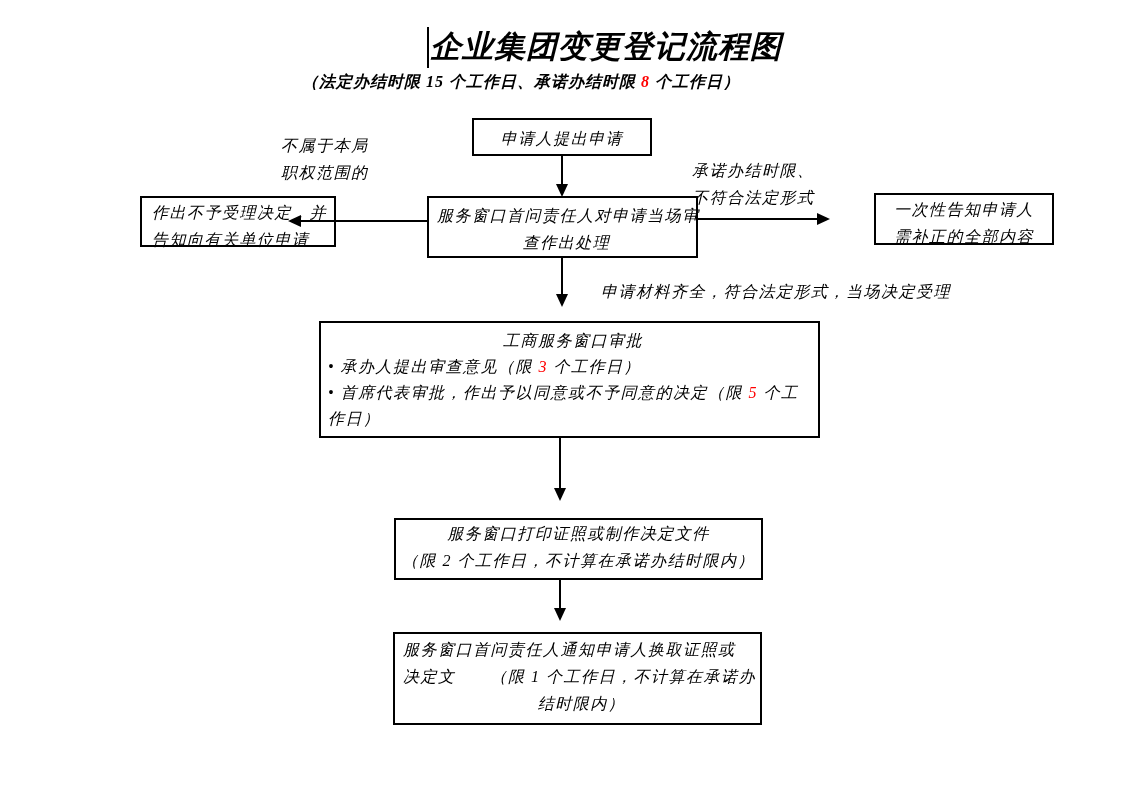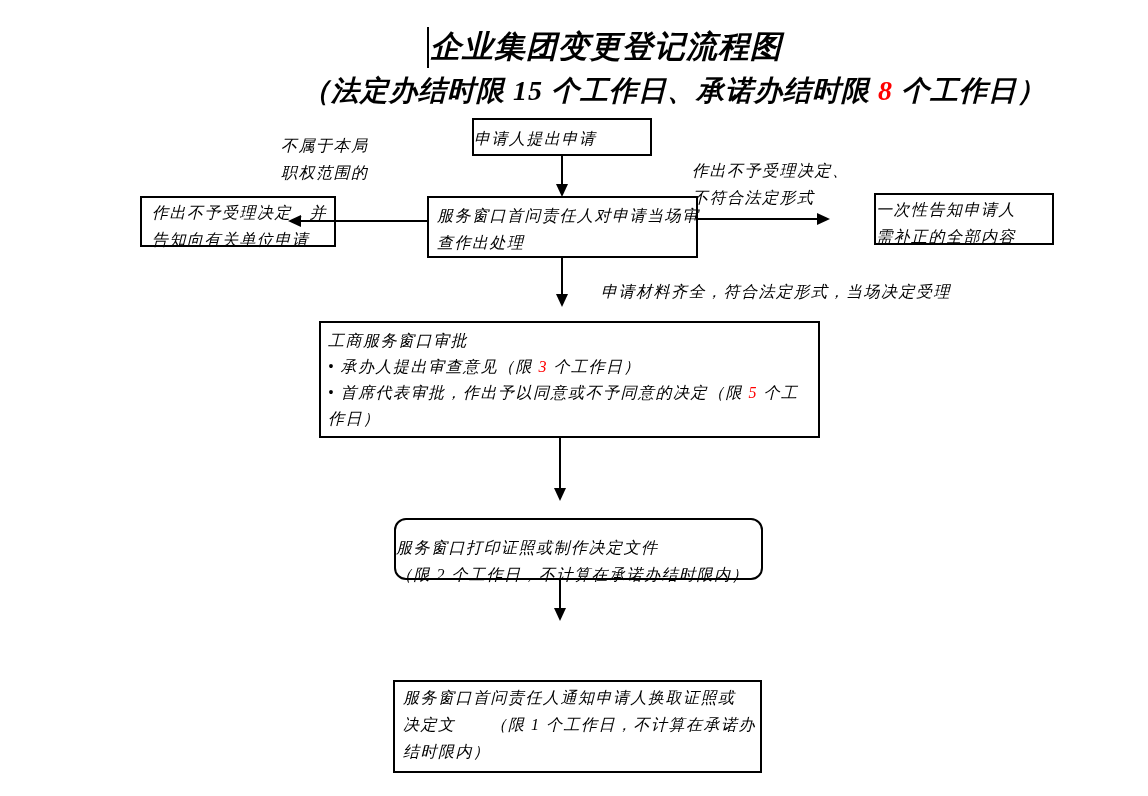--- a/index.html
+++ b/index.html
@@ -3,35 +3,35 @@
 <meta charset="utf-8">
 <style>
   * { margin:0; padding:0; box-sizing:border-box; }
   html,body { width:1148px; height:796px; background:#ffffff; }
   body { font-family:"Liberation Serif","DejaVu Serif",serif; color:#000; position:relative; overflow:hidden; }
   #canvas { position:absolute; left:0; top:0; width:1148px; height:701px; background:#fff;font-style:italic; }
 
   .title { position:absolute; left:430px; top:26px; font-family:"Liberation Sans","DejaVu Sans",sans-serif;
            font-weight:bold; font-size:31px; letter-spacing:1px; white-space:nowrap; }
   .cursor { position:absolute; left:427px; top:27px; width:2px; height:41px; background:#000; }
-  .subtitle { position:absolute; left:302px; top:72px; font-weight:bold; font-size:28px;
+  .subtitle { position:absolute; left:302px; top:72px; font-weight:bold; font-size:16px;
               letter-spacing:1px; white-space:nowrap; }
 
   .box { position:absolute; border:2px solid #000; background:#fff; font-size:16px; }
   .bline { white-space:nowrap; letter-spacing:1.5px; line-height:27px; }
-  .c { text-align:left; }
+  .c { text-align:center; }
 
   .box-apply   { left:472px; top:118px; width:180px; height:38px; padding-top:5px; }
-  .box-review  { left:427px; top:196px; width:271px; height:62px; padding:4px 0 0 8px; }
+  .box-review  { left:427px; top:196px; width:271px; height:62px; padding:4px 0 0 8px;text-align:center; }
   .box-reject  { left:92px;  top:196px; width:196px; height:51px; padding:1px 0 0 10px;margin-left:48px; }
   .box-notify  { left:830px; top:193px; width:180px; height:52px; padding-top:1px;margin-left:44px; }
   .box-approve { left:319px; top:321px; width:501px; height:117px; padding:5px 0 0 7px; }
   .box-approve .bline { line-height:26px; }
-  .box-print   { left:394px; top:518px; width:369px; height:62px; padding-top:14px;border-radius:12px; }
-  .box-deliver { left:393px; top:632px; width:369px; height:93px; padding:2px 0 0 8px;margin-top:48px; }
+  .box-print   { left:394px; top:518px; width:369px; height:62px; padding-top:0; }
+  .box-deliver { left:393px; top:632px; width:369px; height:93px; padding:2px 0 0 8px; }
 
   .lbl { position:absolute; font-size:16px; letter-spacing:2.5px; white-space:nowrap; line-height:28px; }
   .lbl-scope    { left:281px; top:132px; }
   .lbl-bad      { left:692px; top:157px; line-height:25px; letter-spacing:1.5px; }
   .lbl-ok       { left:601px; top:278px; letter-spacing:1.5px; }
 
   .shaft-v { position:absolute; width:2px; background:#000; }
   .shaft-h { position:absolute; height:2px; background:#000; }
   .head-down  { position:absolute; width:0; height:0; border-left:6px solid transparent;
                 border-right:6px solid transparent; border-top:13px solid #000; }
@@ -47,21 +47,21 @@
 
   <div class="cursor"></div>
   <div class="title">企业集团变更登记流程图</div>
   <div class="subtitle"><span>（法定办结时限 15 个工作日、承诺办结时限 </span><span style="color: rgb(255, 0, 0);">8</span><span> 个工作日）</span></div>
 
   <div class="lbl lbl-scope">
     <div class="bline">不属于本局</div>
     <div class="bline">职权范围的</div>
   </div>
   <div class="lbl lbl-bad">
-    <div class="bline">作出不予受理决定、</div>
+    <div class="bline">承诺办结时限、</div>
     <div class="bline">不符合法定形式</div>
   </div>
   <div class="lbl lbl-ok">申请材料齐全，符合法定形式，当场决定受理</div>
 
   <div class="box box-apply c">
     <div class="bline">申请人提出申请</div>
   </div>
 
   <div class="box box-review">
     <div class="bline">服务窗口首问责任人对申请当场审</div>

